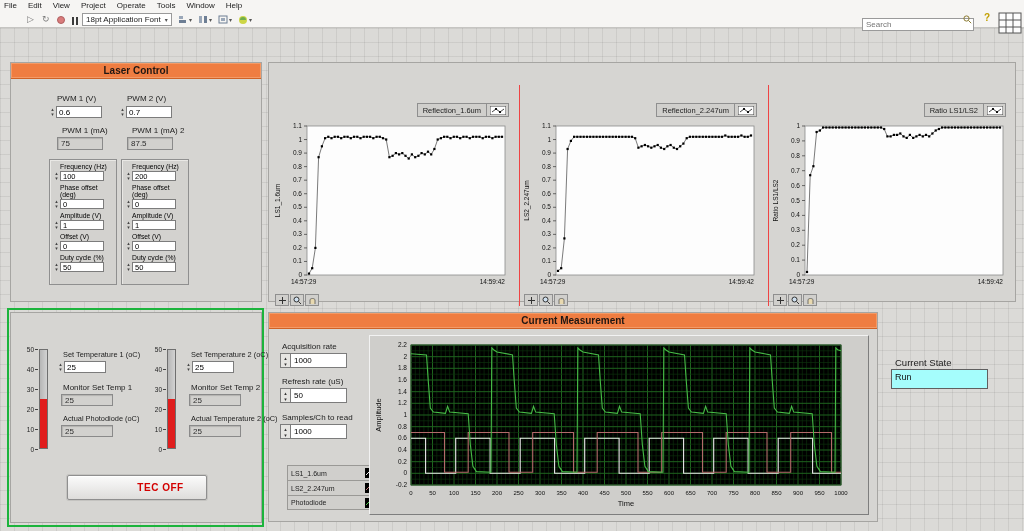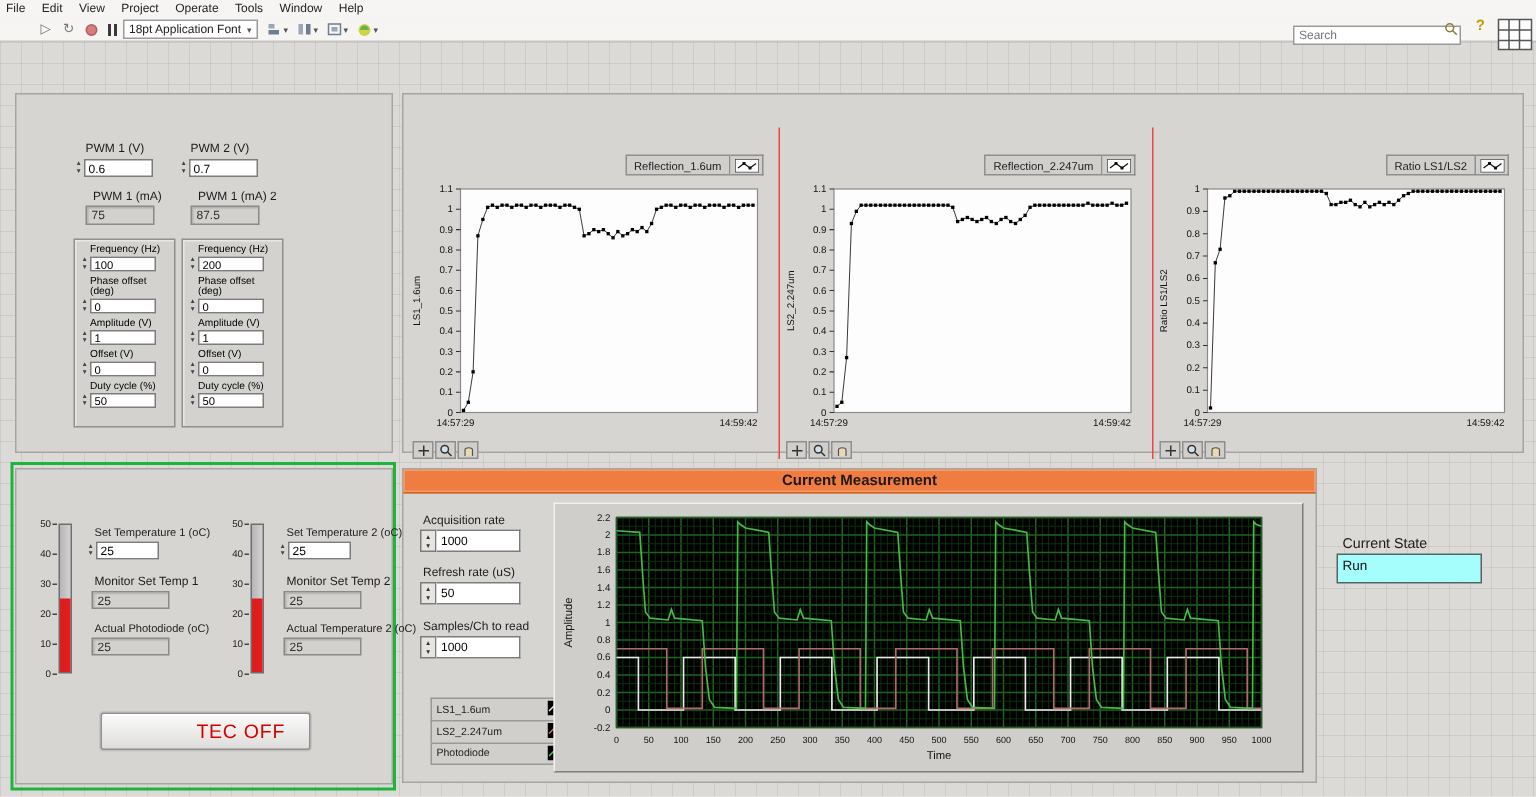--- a/index.html
+++ b/index.html
@@ -65,21 +65,21 @@
 
   
   .tec-green { position:absolute; left:7px; top:280px; width:257px; height:219px; border:2px solid #1cb43c; z-index:2; }
   .thermo-track { position:absolute; width:9px; height:100px; border:1px solid #6f6f6f;
                   background:linear-gradient(90deg,#b6b6b6,#d2d2d2); }
   .thermo-fill { position:absolute; bottom:0; left:0; width:100%; background:#e01d1d; }
   .scale-num { position:absolute; font-size:6.5px; color:#222; width:12px; text-align:right; }
   .scale-tick { position:absolute; width:3px; height:1px; background:#444; }
   .lv-btn { position:absolute; background:linear-gradient(#fbfbfb,#dedddb); border:1px solid #8f8f8f;
             border-radius:2px; box-shadow:0 0 0 1px #c4c3c0, inset 0 1px 0 #fff; text-align:center; cursor:pointer; }
-  .tec-off { left:56px; top:162px; width:140px; height:25px; font-size:13px; font-weight:normal; color:#d30000;
+  .tec-off { left:56px; top:162px; width:140px; height:25px; font-size:10px; font-weight:bold; color:#d30000;
              line-height:23px; letter-spacing:.5px;padding-left:47px; }
 
   
   .cm-spin { position:absolute; display:flex; align-items:center; }
   .cm-arrows { width:11px; height:15px; border:1px solid #7c7c7c; background:#e6e5e2;
                display:flex; flex-direction:column; align-items:center; justify-content:center; color:#333; }
   .cm-arrows i { font-style:normal; font-size:5px; line-height:6px; }
   .cm-input { width:56px; height:15px; border:1px solid #7c7c7c; border-left:none; background:#fff; font-size:8px; padding:0 3px; }
   .wave-frame { position:absolute; left:100px; top:22px; width:500px; height:180px; background:#cfcecb;
                 border-top:1px solid #f2f2f2; border-left:1px solid #f2f2f2;
@@ -169,20 +169,21 @@
     <line x1="8" y1="1" x2="8" y2="21" stroke="#555"></line>
       <line x1="15" y1="1" x2="15" y2="21" stroke="#555"></line>
     <line x1="1" y1="8" x2="23" y2="8" stroke="#555"></line>
       <line x1="1" y1="15" x2="23" y2="15" stroke="#555"></line>
   </svg>
 </div>
 
 <div class="workspace">
 
   <div class="panel" style="left:10px;top:34px;width:252px;height:240px">
+    <div class="panel-header">Laser Control</div>
     <div class="lbl" style="left:46px;top:31px">PWM 1 (V)</div>
     <div class="lbl" style="left:116px;top:31px">PWM 2 (V)</div>
     <div class="spin-ctl" style="left:38px;top:43px">
       <span class="arrows">
           <i>▴</i>
           <i>▾</i>
         </span>
       <input class="spin-input" value="0.6" style="">
     </div>
     <div class="spin-ctl" style="left:108px;top:43px">

